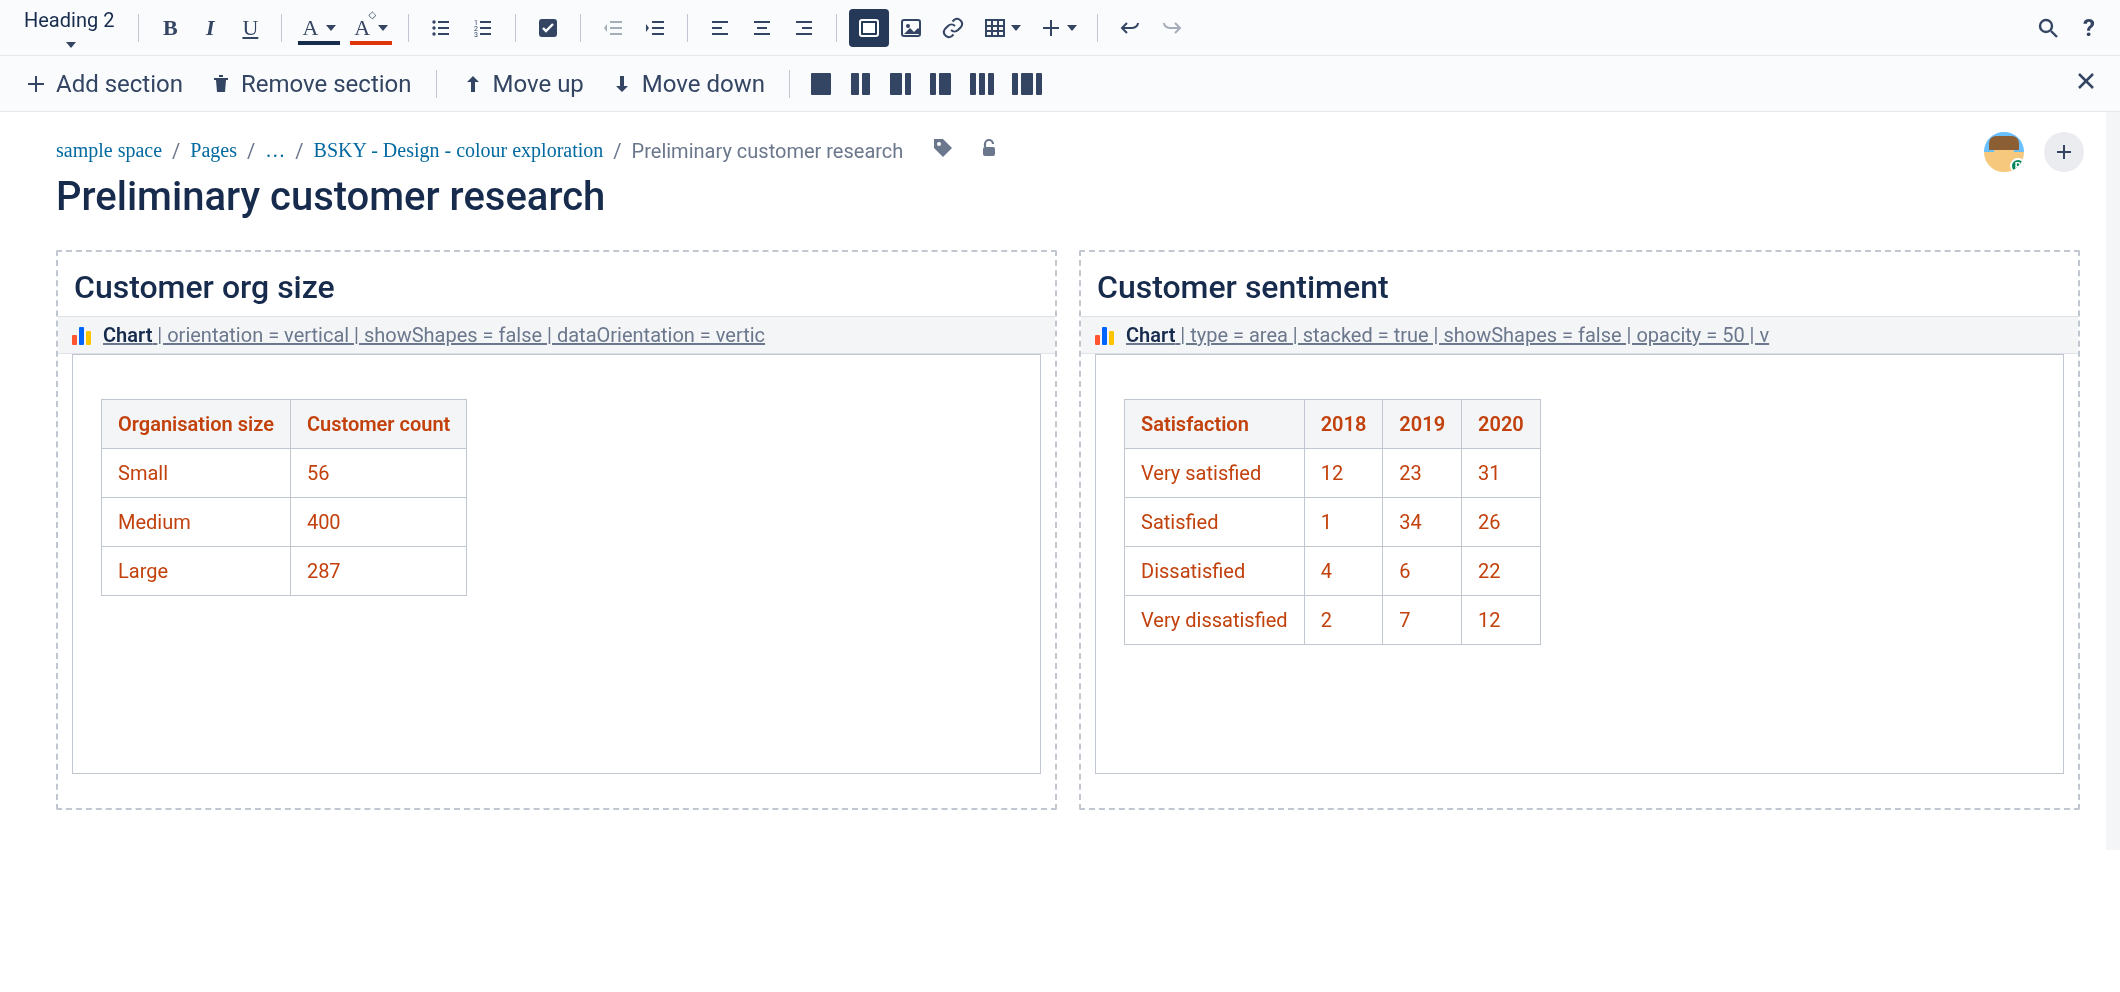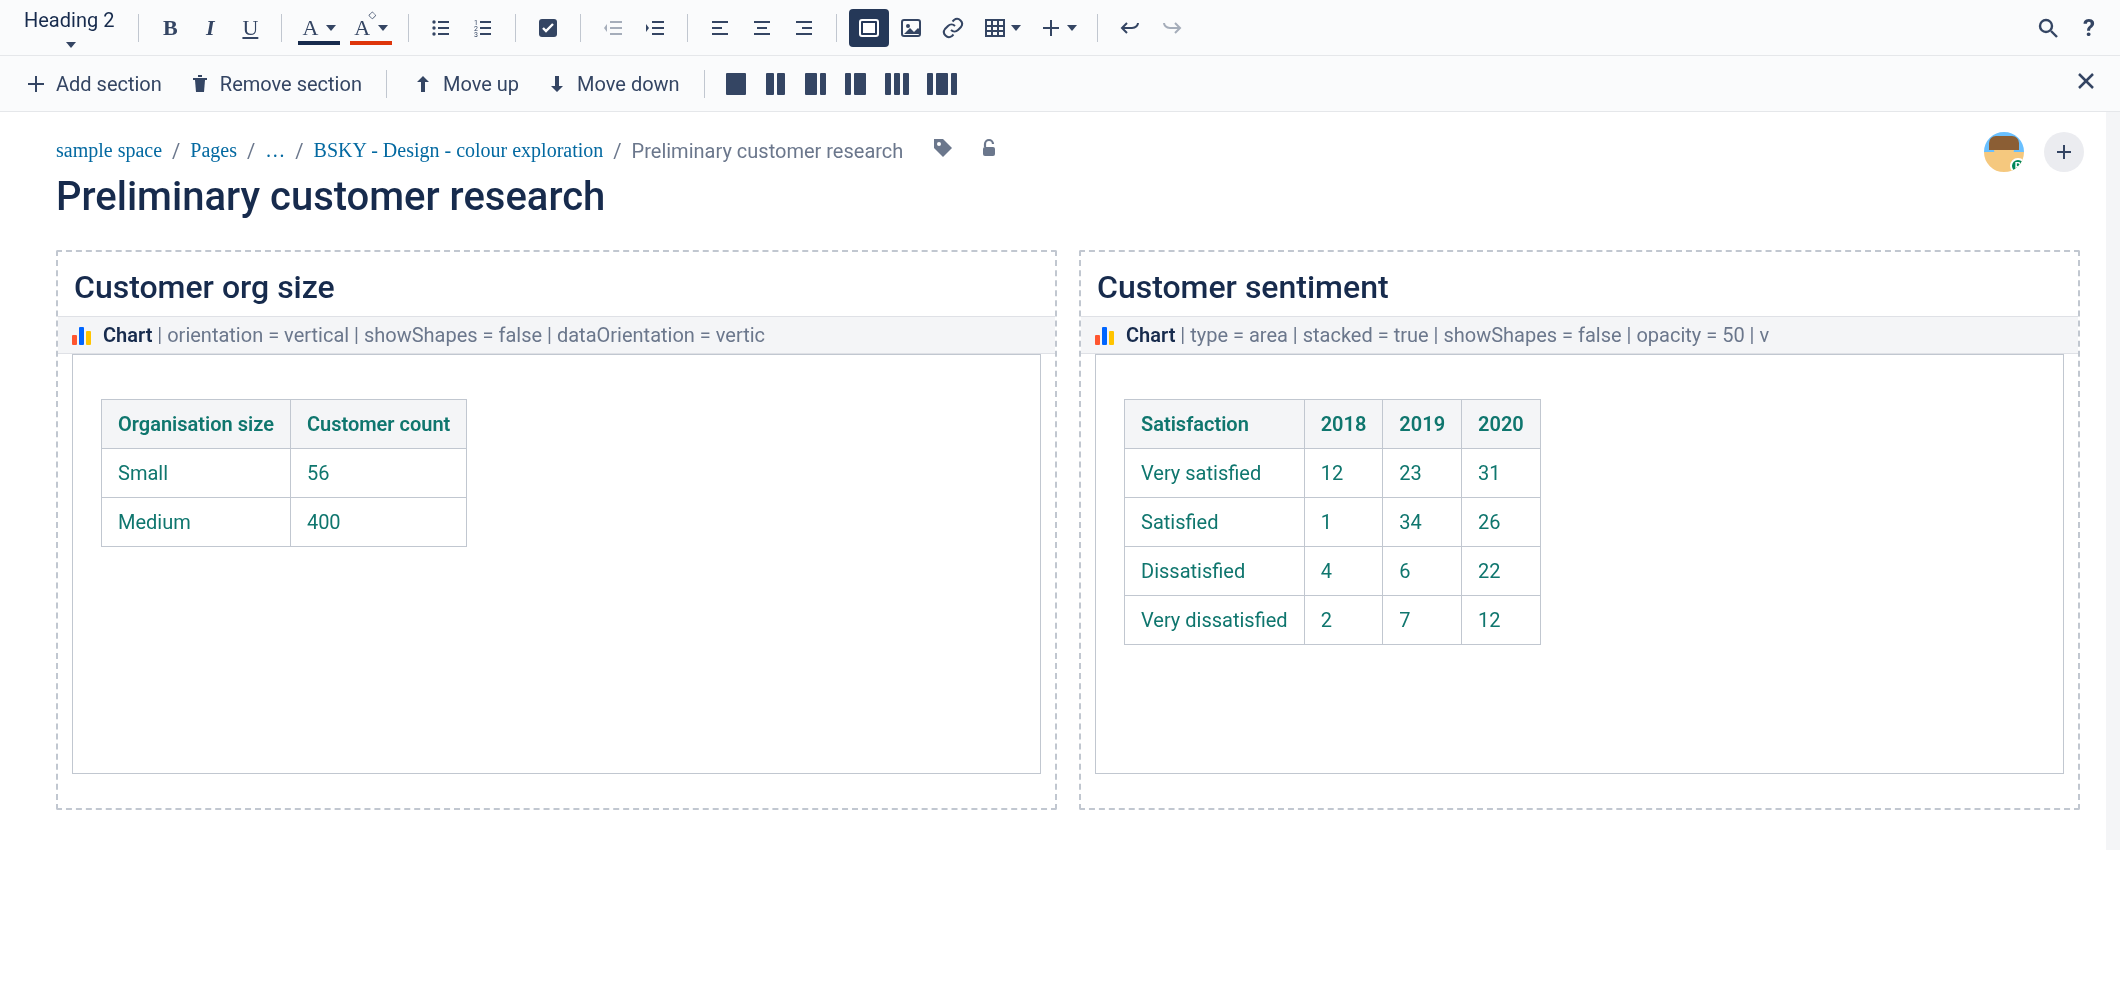--- a/index.html
+++ b/index.html
@@ -43,21 +43,21 @@
   .tb-btn.active { background: #253858; color: #fff; border-radius: 4px; }
   .tb-txt-btn {
     display: inline-flex;
     align-items: center;
     height: 40px;
     padding: 0 12px;
     gap: 8px;
     color: #344563;
     border-radius: 4px;
     cursor: pointer;
-    font-size: 20px;
+    font-size: 24px;
   }
   .heading-picker {
     display: flex;
     align-items: center;
     gap: 10px;
     padding: 0 12px;
     height: 40px;
     font-size: 20px;
     cursor: pointer;
     flex-direction: column;
@@ -206,20 +206,21 @@
     border-top: 1px solid #dfe1e6;
     border-bottom: 1px solid #dfe1e6;
     background: #f4f5f7;
     display: flex;
     align-items: center;
     gap: 12px;
     font-size: 20px;
     color: #6B778C;
     white-space: nowrap;
     overflow: hidden;
+    text-decoration: underline;
   }
   .macro-header .macro-name { color: #172B4D; font-weight: 600; }
   .chart-icon {
     display: inline-flex; align-items: flex-end; gap: 2px;
     height: 20px;
   }
   .chart-icon span {
     display: inline-block; width: 5px; border-radius: 1px;
   }
   .chart-icon span:nth-child(1){height:10px;background:#FF5630;}
@@ -235,21 +236,21 @@
 
   
   table.data {
     border-collapse: collapse;
     font-size: 20px;
   }
   table.data th, table.data td {
     border: 1px solid #c1c7d0;
     padding: 12px 16px;
     text-align: left;
-    color: #0f766e;
+    color: #c2410c;
   }
   table.data th {
     background: #F4F5F7;
     font-weight: 600;
   }
 
   
   .close-x {
     font-size: 26px;
     color: #344563;
@@ -591,20 +592,24 @@
           </thead>
           <tbody>
             <tr>
               <td>Small</td>
               <td>56</td>
             </tr>
             <tr>
               <td>Medium</td>
               <td>400</td>
             </tr>
+            <tr>
+              <td>Large</td>
+              <td>287</td>
+            </tr>
           </tbody>
         </table>
       </div>
     </div>
 
     <div class="col">
       <h2>Customer sentiment</h2>
 
       <div class="macro-header">
         <span class="chart-icon">

